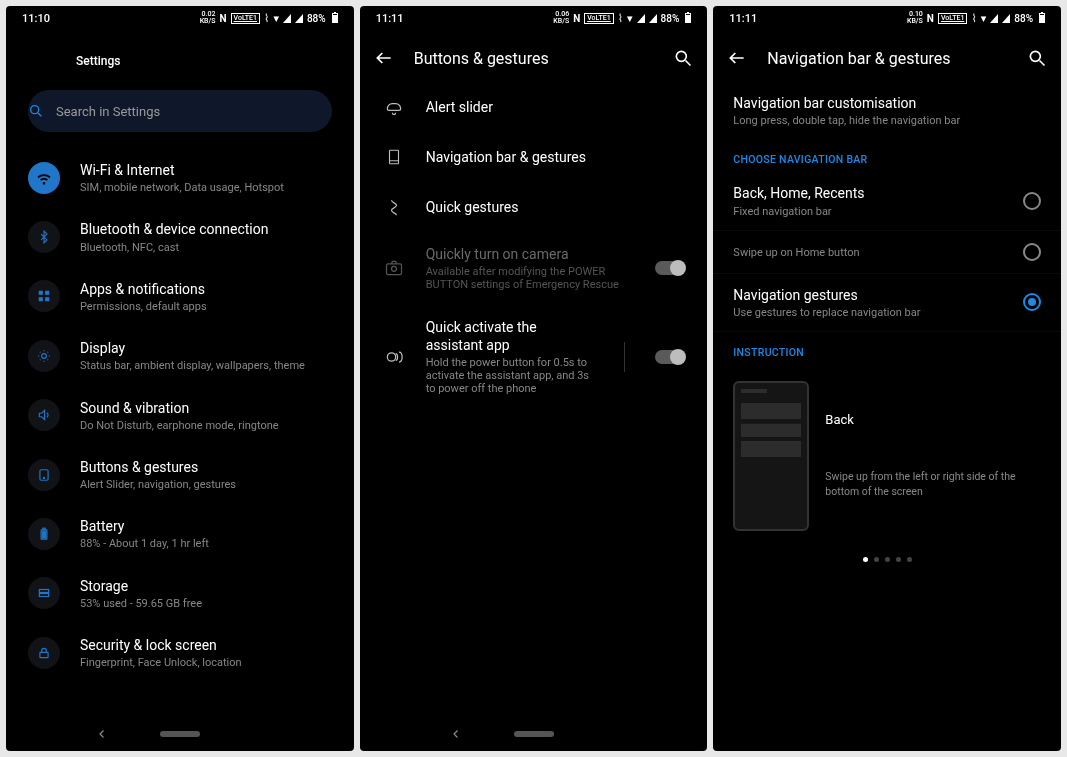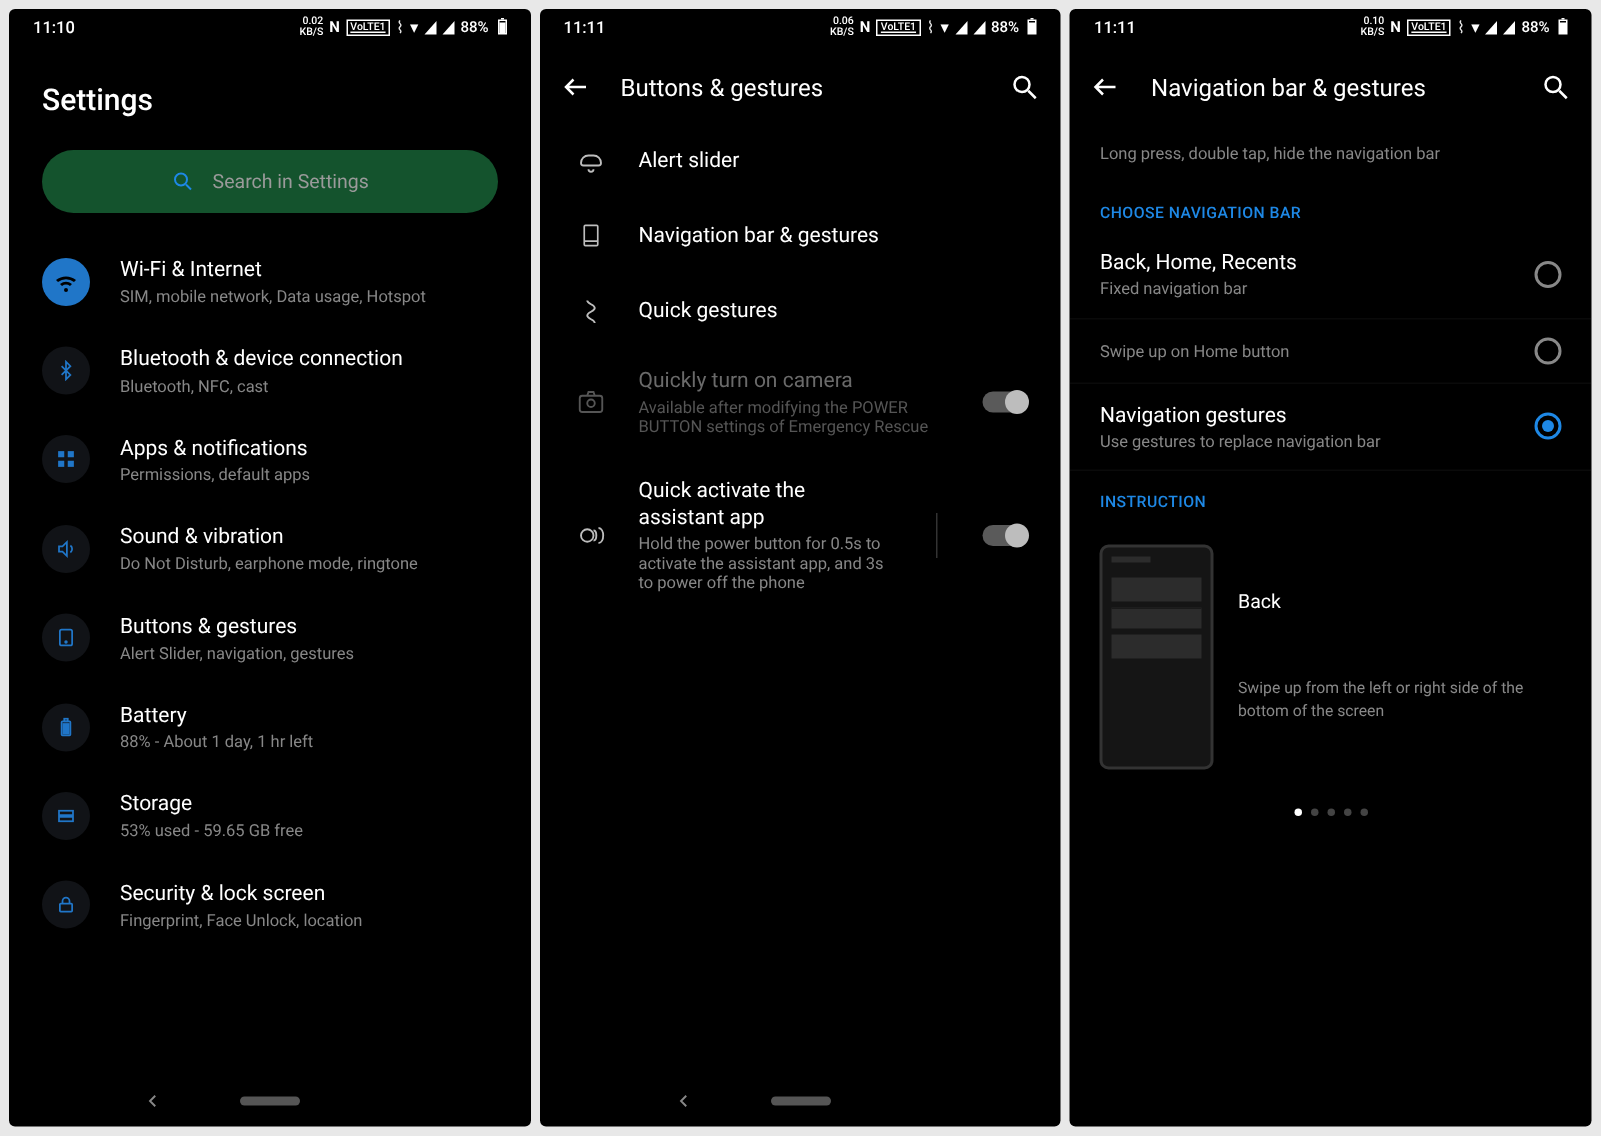--- a/index.html
+++ b/index.html
@@ -48,39 +48,40 @@
   }
   .batt {
     width: 6px; height: 10px; border: 1px solid #fff; position: relative; margin-left:2px;
   }
   .batt::after { content:""; position:absolute; bottom:0; left:0; right:0; height:85%; background:#fff; }
   .batt::before { content:""; position:absolute; top:-2px; left:1px; right:1px; height:1px; background:#fff; }
   .wifi { font-size: 11px; transform: rotate(0deg); }
   .vib { font-size: 11px; opacity: .9;}
   .content { flex: 1; overflow: hidden; padding: 0 0; }
   .header-title {
-    font-size: 20px;
+    font-size: 12px;
     font-weight: 500;
     padding: 24px 22px 14px;
+    margin-left: 48px;
   }
   .header-row {
     display: flex;
     align-items: center;
     padding: 18px 14px 14px;
     gap: 20px;
   }
   .header-row .title { font-size: 16px; flex: 1; font-weight: 400; }
   .searchbar {
     margin: 8px 22px 16px;
-    background: #14532d;
+    background: #0f172a;
     border-radius: 24px;
     height: 42px;
     display: flex;
     align-items: center;
-    justify-content: center;
+    justify-content: flex-start;
     gap: 12px;
     color: #9a9a9a;
     font-size: 13px;
   }
   .list-item {
     display: flex;
     align-items: center;
     padding: 13px 22px;
     gap: 20px;
   }
@@ -216,20 +217,32 @@
           </svg>
         </span>
       <div class="item-text">
           <div class="item-label">Apps &amp; notifications</div>
           <div class="item-sub">Permissions, default apps</div>
         </div>
     </div>
     <div class="list-item">
       <span class="icon-circle">
           <svg width="14" height="14" viewBox="0 0 24 24" fill="none" stroke="#2076c8" stroke-width="2">
+            <circle cx="12" cy="12" r="4"></circle>
+            <path d="M12 2v2M12 20v2M4 12H2M22 12h-2M6 6l-1-1M19 19l-1-1M6 18l-1 1M19 5l-1 1"></path>
+          </svg>
+        </span>
+      <div class="item-text">
+          <div class="item-label">Display</div>
+          <div class="item-sub">Status bar, ambient display, wallpapers, theme</div>
+        </div>
+    </div>
+    <div class="list-item">
+      <span class="icon-circle">
+          <svg width="14" height="14" viewBox="0 0 24 24" fill="none" stroke="#2076c8" stroke-width="2">
             <path d="M4 9v6h4l5 5V4L8 9z"></path>
             <path d="M17 8a5 5 0 010 8"></path>
           </svg>
         </span>
       <div class="item-text">
           <div class="item-label">Sound &amp; vibration</div>
           <div class="item-sub">Do Not Disturb, earphone mode, ringtone</div>
         </div>
     </div>
     <div class="list-item">
@@ -425,20 +438,21 @@
       <span>
           <svg width="20" height="20" viewBox="0 0 24 24" fill="none" stroke="#fff" stroke-width="2">
             <circle cx="10" cy="10" r="6"></circle>
             <line x1="15" y1="15" x2="21" y2="21"></line>
           </svg>
         </span>
     </div>
 
     <div class="option-row" style="border-bottom:none;">
       <div class="option-text">
+        <div class="item-label">Navigation bar customisation</div>
         <div class="item-sub">Long press, double tap, hide the navigation bar</div>
       </div>
     </div>
 
     <div class="section-header">CHOOSE NAVIGATION BAR</div>
 
     <div class="option-row">
       <div class="option-text">
         <div class="item-label">Back, Home, Recents</div>
         <div class="item-sub">Fixed navigation bar</div>

